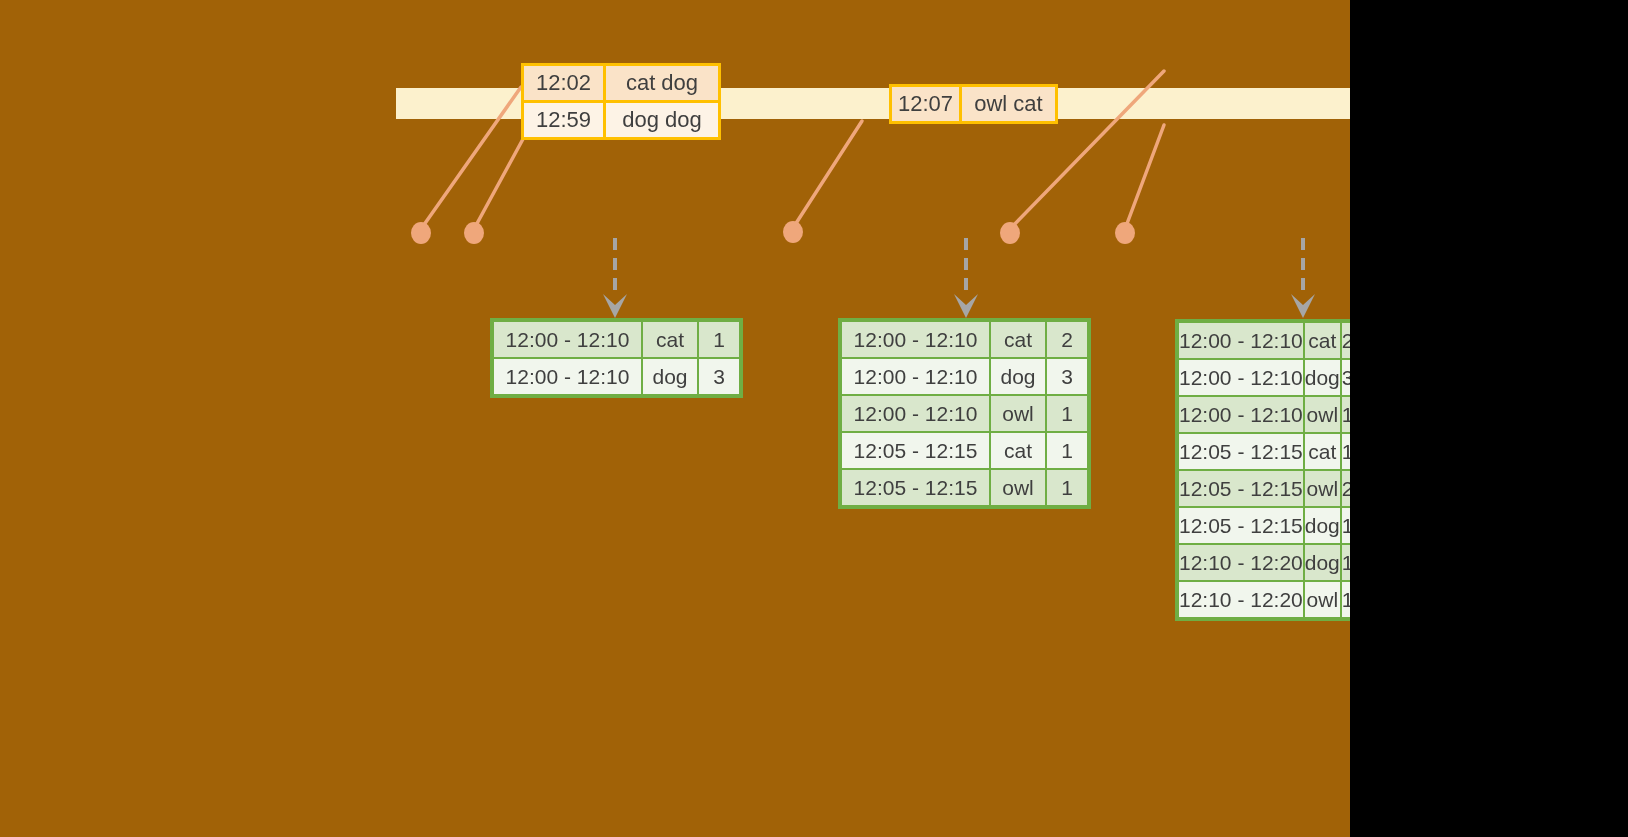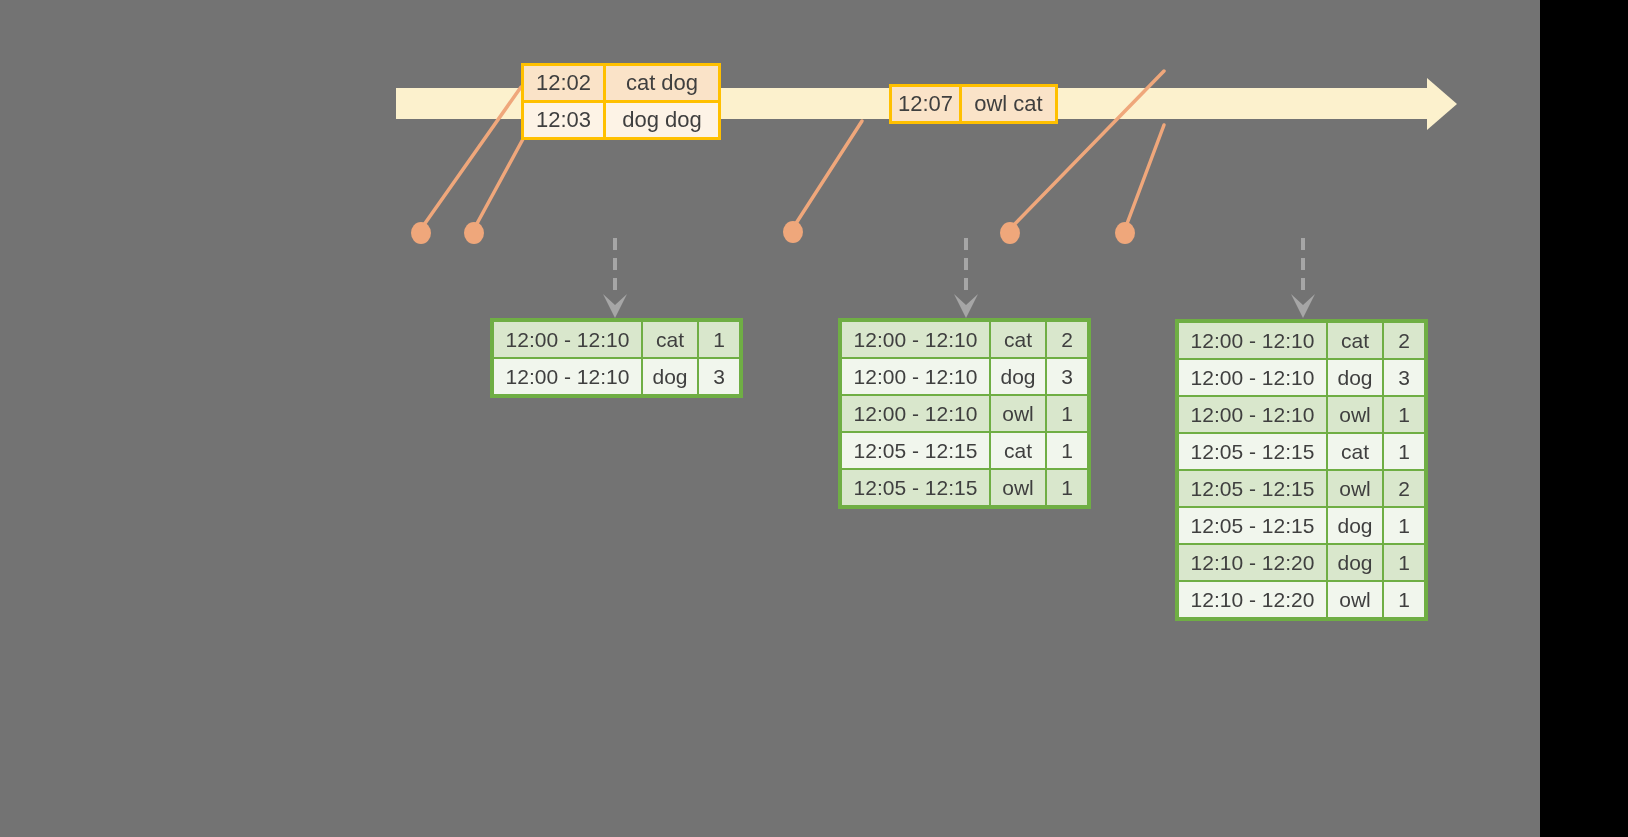--- a/index.html
+++ b/index.html
@@ -1,16 +1,16 @@
 <!DOCTYPE html>
 <html><head>
 <meta charset="utf-8">
 <style>
   html,body{margin:0;padding:0;background:#000;}
-  .stage{position:relative;width:1540px;height:837px;background:#737373;
+  .stage{position:relative;width:1350px;height:837px;background:#a16207;
          font-family:"Liberation Sans",sans-serif;overflow:hidden;}
   svg.overlay{position:absolute;left:0;top:0;width:1628px;height:837px;}
 
   table{border-collapse:collapse;position:absolute;table-layout:fixed;}
   td{padding:0;text-align:center;vertical-align:middle;color:#3f3f3f;overflow:hidden;white-space:nowrap;}
 
   
   .event-table td{border:3px solid #FFC000;font-size:22px;height:34px;}
   .row-peach td{background:#FAE3C8;}
   .row-cream td{background:#FDF3E6;}
@@ -62,21 +62,21 @@
     <colgroup>
         <col style="width:82px">
         <col style="width:115px">
       </colgroup>
     <tbody>
         <tr class="row-peach">
       <td>12:02</td>
       <td>cat dog</td>
     </tr>
     <tr class="row-cream">
-      <td>12:03</td>
+      <td>12:59</td>
       <td>dog dog</td>
     </tr>
   </tbody>
     </table>
 
   <table class="event-table" style="left:861px;top:84px;margin-left:28px;">
     <colgroup>
         <col style="width:70px">
         <col style="width:96px">
       </colgroup>

